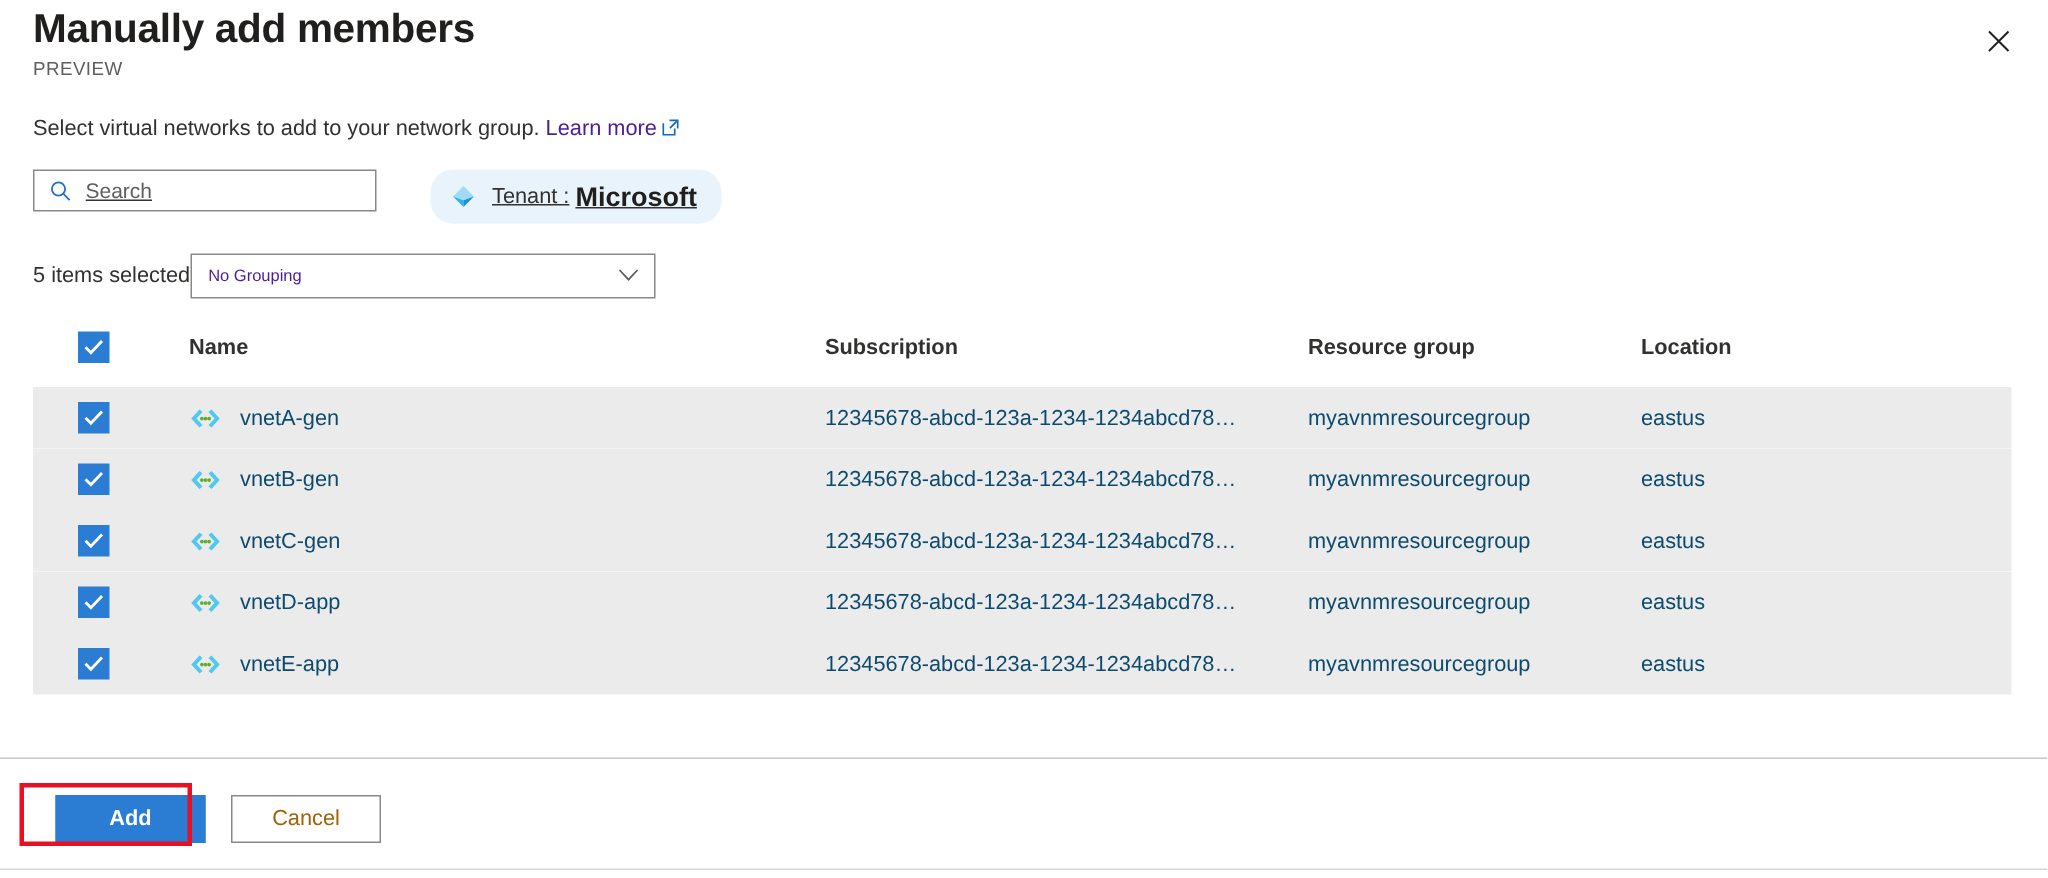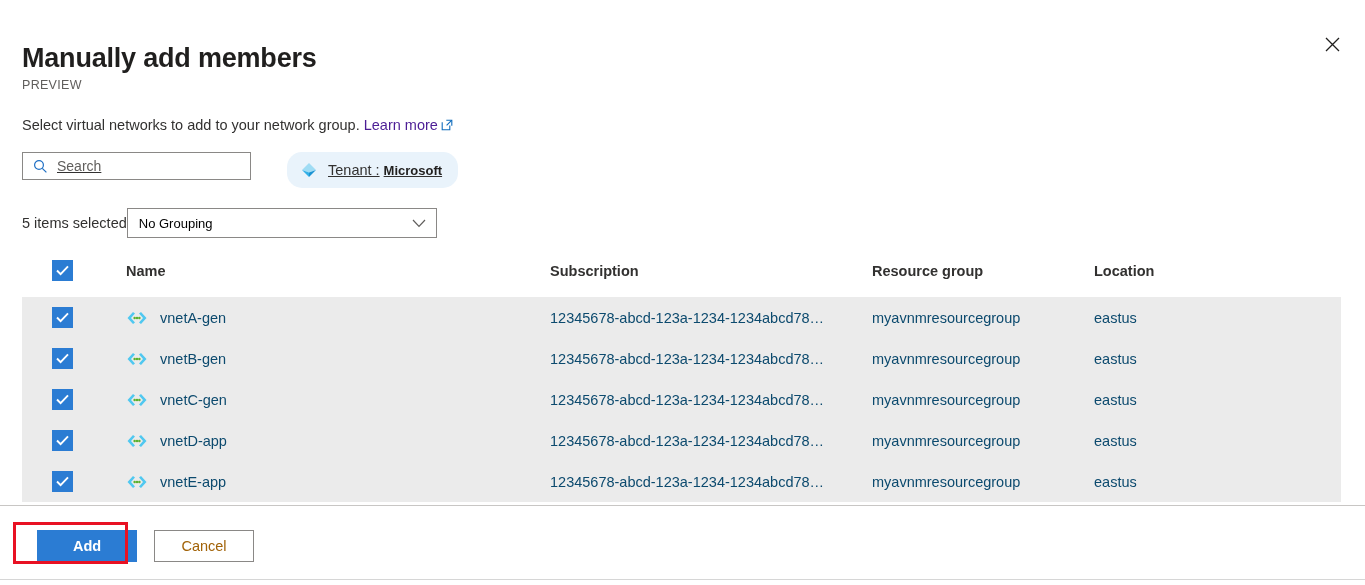--- a/index.html
+++ b/index.html
@@ -12,22 +12,21 @@
     background: #ffffff;
     font-family: "Liberation Sans", sans-serif;
     color: #323130;
     overflow: hidden;
     position: relative;
   }
 
   
   .panel-header {
     position: relative;
-    padding: 24px 22px 0 22px;
-    margin-top: 17px;
+    padding: 2px 22px 0 22px;
   }
   .panel-title {
     font-size: 27px;
     font-weight: 600;
     line-height: 34px;
     letter-spacing: -0.2px;
     color: #201f1e;
     margin: 0;
   }
   .panel-preview {
@@ -120,21 +119,21 @@
   .tenant-pill-icon {
     margin-right: 9px;
     display: flex;
     align-items: center;
   }
   .tenant-label {
     font-size: 14.5px;
     color: #323130;
   }
   .tenant-value {
-    font-size: 13px;
+    font-size: 18px;
     color: #201f1e;
     font-weight: 700;
     margin-left: 4px;
   }
 
   
   .status-row {
     display: flex;
     align-items: center;
     margin: 20px 24px 0 22px;
@@ -149,22 +148,22 @@
     border: 1px solid #8a8886;
     background: #ffffff;
     display: flex;
     align-items: center;
     justify-content: space-between;
     padding: 0 10px 0 11px;
     box-sizing: border-box;
     cursor: pointer;
   }
   .grouping-value {
-    font-size: 13px;
-    color: #000000;
+    font-size: 11px;
+    color: #4c1d95;
   }
 
   
   .table-wrap {
     margin: 22px 24px 0 22px;
   }
   .vnet-table {
     width: 100%;
     border-collapse: collapse;
     table-layout: fixed;

